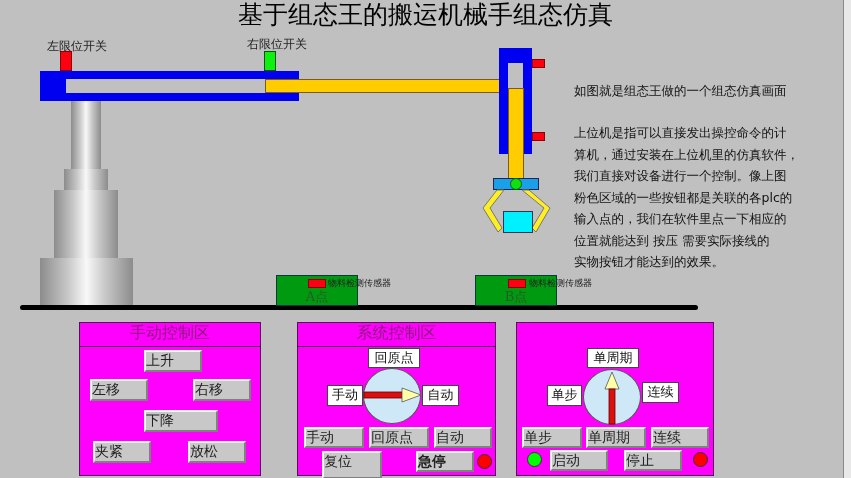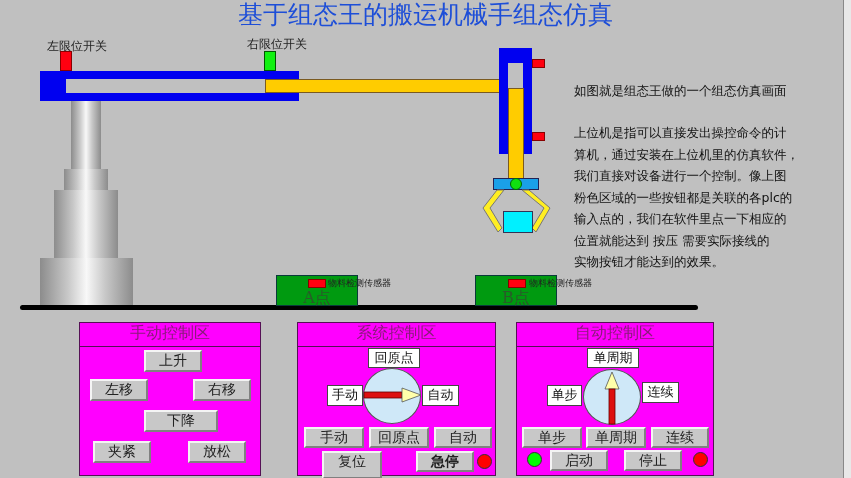--- a/index.html
+++ b/index.html
@@ -6,46 +6,46 @@
   html, body { width: 851px; height: 478px; overflow: hidden; }
   body {
     background: #c0c0c0;
     position: relative;
     font-family: "DejaVu Sans", "Liberation Sans", sans-serif;
   }
   .abs { position: absolute; }
   .right-edge { position:absolute; left:843px; top:0; width:8px; height:478px; background:#e8e8e8; border-left:1px solid #888; }
   .title {
     left: 0; width: 851px; top: 0; height: 34px;
-    text-align: center; font-size: 25px; color: #1d4ed8;
+    text-align: center; font-size: 25px; color: #000000;
     font-family: "DejaVu Serif", "Liberation Serif", serif;
     line-height: 30px;
   }
   .small-label { font-size: 12px; color: #222; white-space: nowrap; }
   .blue { background: #0000f0; }
   .yellow { background: #ffcc00; border: 1px solid #7a5a20; }
   .red-sq { background: #ff0010; border: 1px solid #800; }
   .green-sq { background: #10f010; border: 1px solid #050; }
   .gray-inner { background: #c0c0c0; }
   .pillar { background: linear-gradient(90deg, #8c8c8c 0%, #c8c8c8 30%, #f8f8f8 50%, #c8c8c8 70%, #8c8c8c 100%); }
   .floor { background: #000; border-radius: 3px; }
   .station { background: #009a10; border: 1px solid #0a3a3a; }
-  .station-label { font-size: 16px; color: #2a5a2a; font-family: "DejaVu Serif", serif; text-align:center; }
+  .station-label { font-size: 13px; color: #2a5a2a; font-family: "DejaVu Serif", serif; text-align:center; }
   .desc { font-size: 12.5px; color: #111; line-height: 21.5px; white-space: pre-line; }
   .panel { background: #ff00ff; border: 1px solid #551155; }
   .panel-title {
     position:absolute; left:0; top:0; width:100%; height:24px;
     border-bottom: 1px solid #551155;
     text-align:center; font-size:16px; line-height:23px; color:#8a1a7a;font-family:Liberation Mono, monospace;
   }
   .btn {
     position:absolute; background:#c8c8c8;
     border-top:2px solid #f4f4f4; border-left:2px solid #f4f4f4;
     border-bottom:2px solid #808080; border-right:2px solid #808080;
-    text-align:center; font-size:14px; color:#222; cursor:pointer;
+    text-align:left; font-size:14px; color:#222; cursor:pointer;
     line-height:17px;
   }
   .tag {
     position:absolute; background:#fff; border:1px solid #444;
     font-size:13px; color:#111; text-align:center; line-height:18px;
   }
   .dial { position:absolute; border-radius:50%; background:#cfe8f8; border:1px solid #555; }
   .lamp { position:absolute; border-radius:50%; border:1px solid #333; }
 </style>
 </head>
@@ -128,21 +128,20 @@
   </svg>
   <div class="btn" style="left:6px;top:104px;width:60px;height:21px;">手动</div>
   <div class="btn" style="left:71px;top:104px;width:60px;height:21px;">回原点</div>
   <div class="btn" style="left:136px;top:104px;width:58px;height:21px;">自动</div>
   <div class="btn" style="left:24px;top:128px;width:60px;height:28px;">复位</div>
   <div class="btn" style="left:118px;top:128px;width:58px;height:21px;font-weight:bold;">急停</div>
   <div class="lamp" style="left:179px;top:131px;width:15px;height:15px;background:#ff0000;"></div>
 </div>
 
 <div class="abs panel" style="left:516px;top:322px;width:198px;height:154px;">
-  <div class="panel-title">自动控制区</div>
   <div class="tag" style="left:70px;top:25px;width:52px;height:20px;">单周期</div>
   <div class="dial" style="left:66px;top:46px;width:58px;height:56px;"></div>
   <div class="tag" style="left:30px;top:62px;width:35px;height:21px;">单步</div>
   <div class="tag" style="left:125px;top:59px;width:37px;height:21px;">连续</div>
   <svg class="abs" style="left:86px;top:48px;" width="18" height="54">
     <polygon points="2,18 9,1 16,18" fill="#ffffaa" stroke="#555" stroke-width="0.8"></polygon>
     <rect x="6" y="18" width="6" height="35" fill="#dd1010" stroke="#600" stroke-width="0.8"></rect>
   </svg>
   <div class="btn" style="left:5px;top:104px;width:60px;height:21px;">单步</div>
   <div class="btn" style="left:69px;top:104px;width:60px;height:21px;">单周期</div>

